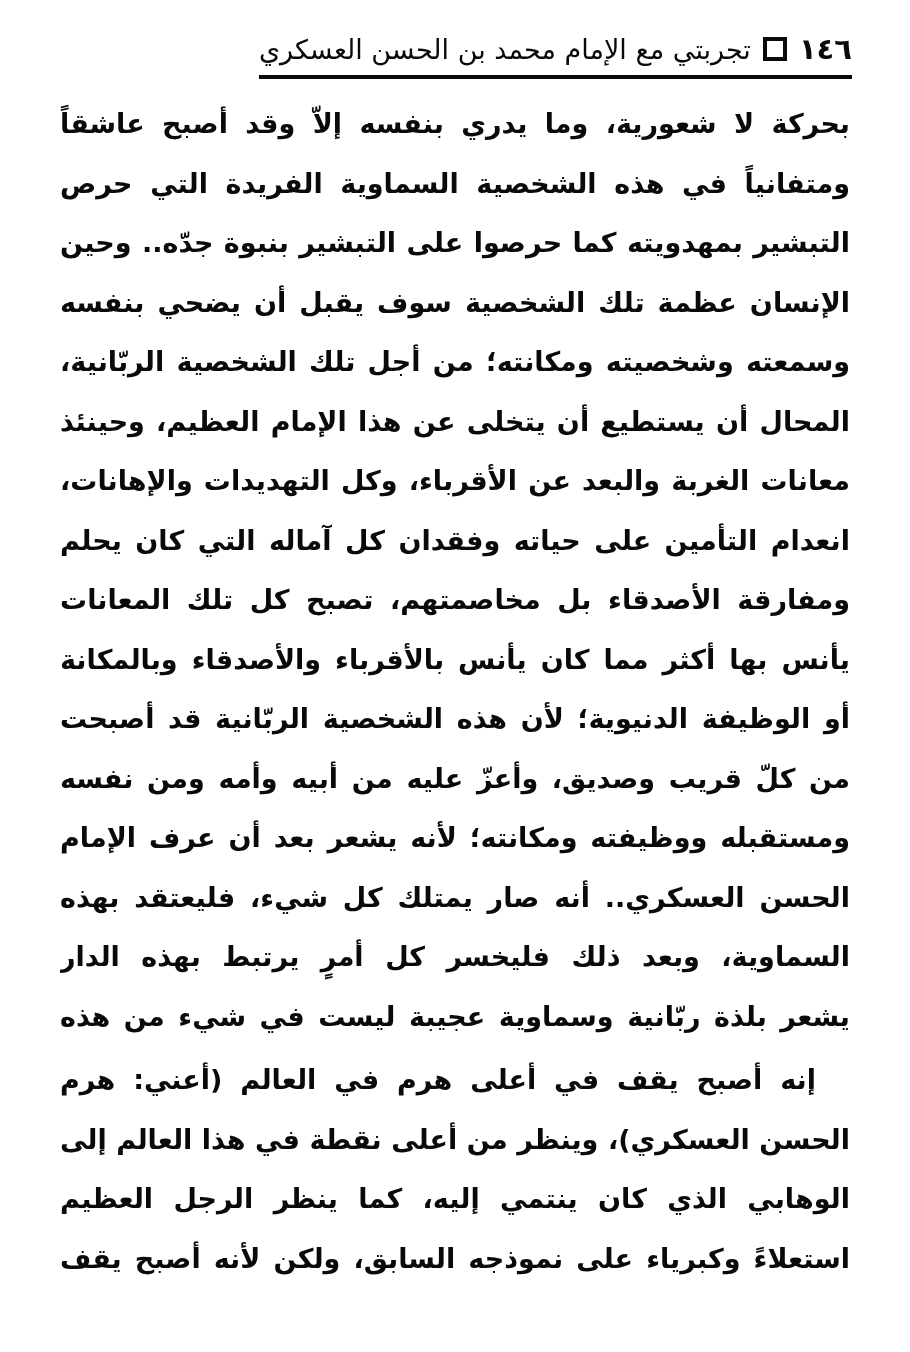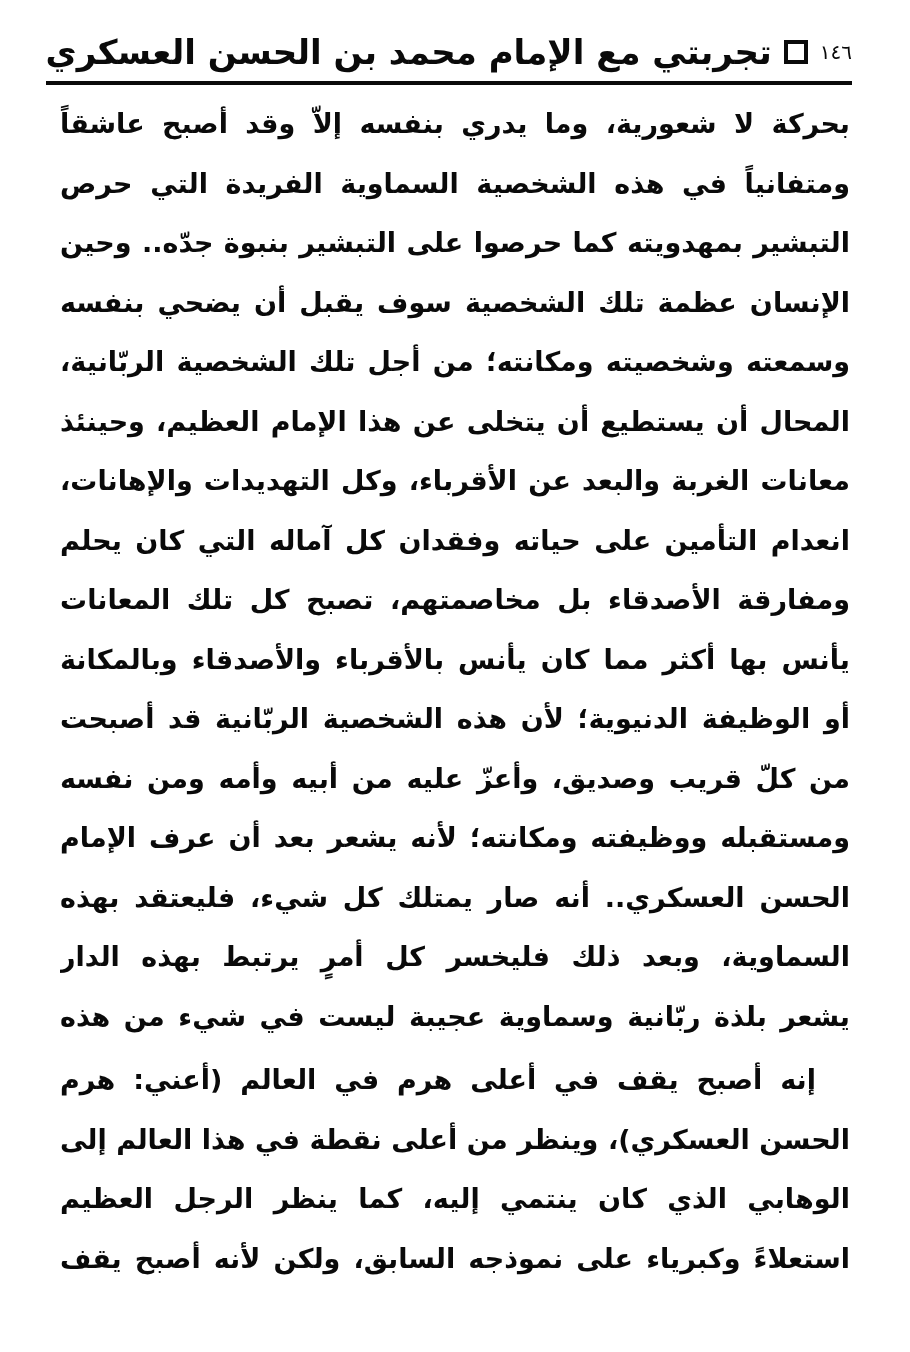--- a/index.html
+++ b/index.html
@@ -19,35 +19,35 @@
     top:32px;right:58px;
   }
   .header-inner{
     display:inline-flex;
     align-items:center;
     gap:12px;
     border-bottom:4px solid #0a0a0a;
     padding-bottom:9px;
   }
   .page-num{
-    font-size:20px;
-    font-weight:normal;
+    font-size:29px;
+    font-weight:bold;
     letter-spacing:2px;
     white-space:nowrap;
   }
   .sq{
     width:16px;height:16px;
     border:4px solid #0a0a0a;
     display:inline-block;
     background:#fff;
     flex:0 0 auto;
   }
   .title{
-    font-size:34px;
-    font-weight:bold;
+    font-size:27px;
+    font-weight:normal;
     white-space:nowrap;
   }
   
   .body{
     position:absolute;
     top:94px;
     right:60px;
     left:60px;
   }
   .ln{

